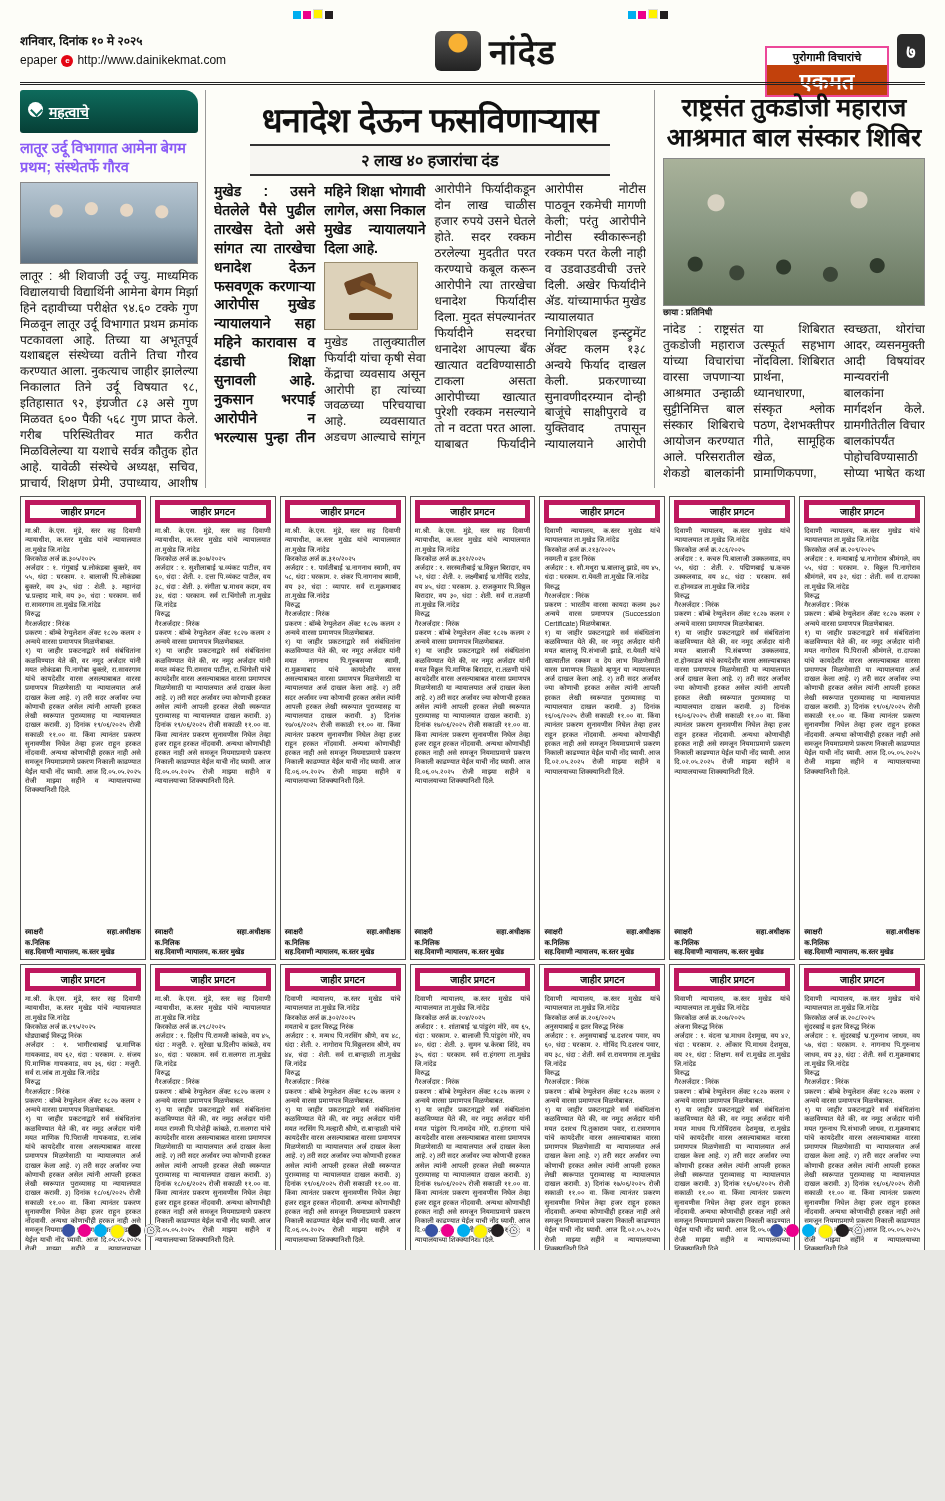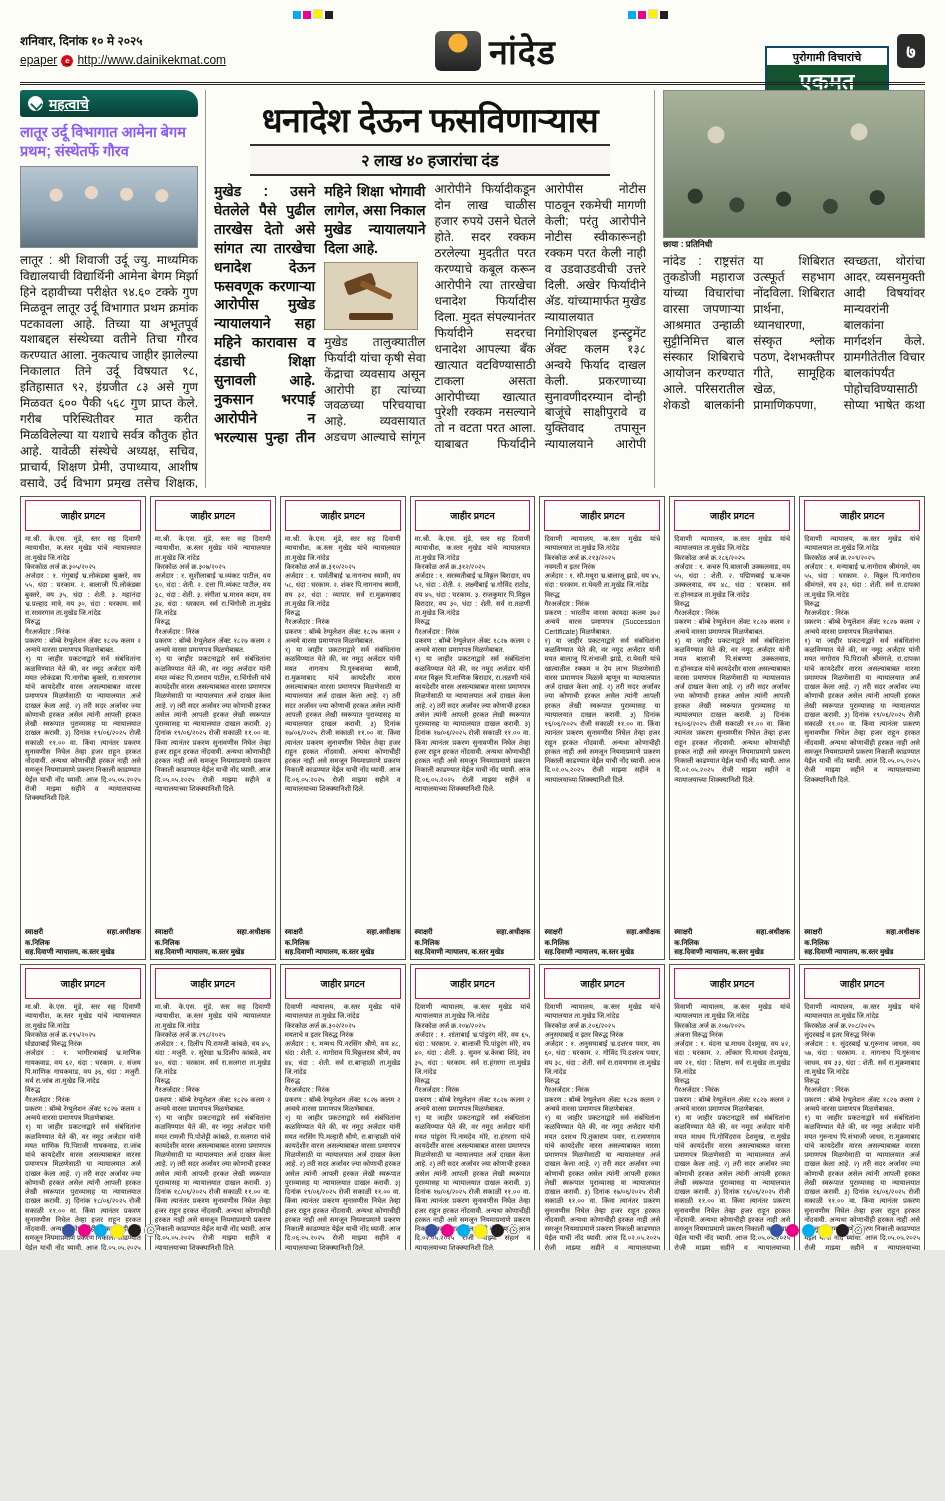--- a/index.html
+++ b/index.html
@@ -6,40 +6,40 @@
   .page{position:relative;width:945px;height:1250px;margin:0 auto;background:#fdfdf8;
         font-family:"Liberation Sans","DejaVu Sans",sans-serif;color:#111;overflow:hidden;}
   
   .regmarks-top{position:absolute;top:5px;left:0;right:0;height:10px;}
   .regsq{display:inline-block;width:8px;height:8px;margin-right:2px;}
   .reggroup{position:absolute;top:0;}
   
   .masthead{position:absolute;top:24px;left:20px;right:20px;height:54px;
             display:flex;justify-content:space-between;align-items:center;}
   .mh-left{font-size:12px;font-weight:bold;line-height:1.6;}
-  .epaper-row{display:flex;align-items:center;gap:4px;font-weight:normal;font-size:12px;text-decoration:underline;}
+  .epaper-row{display:flex;align-items:center;gap:4px;font-weight:normal;font-size:12px;}
   .edot{width:12px;height:12px;border-radius:50%;background:#e30613;display:inline-block;
         color:#fff;font-size:8px;font-weight:bold;text-align:center;line-height:12px;}
   .mh-center{display:flex;align-items:center;gap:8px;}
   .mh-logo{width:46px;height:40px;border-radius:6px;
            background:radial-gradient(circle at 50% 30%,#f8b133 0 9px,transparent 10px),
                       linear-gradient(180deg,#555 0%,#222 100%);}
   .mh-title{font-size:34px;font-weight:800;letter-spacing:1px;color:#151515;}
   .mh-right{display:flex;align-items:center;gap:8px;}
-  .brandbox{border:2px solid #0c4a6e;text-align:center;min-width:120px;margin-top:40px;}
+  .brandbox{border:2px solid #ec4899;text-align:center;min-width:120px;margin-top:40px;}
   .brand-tag{font-size:11px;font-weight:bold;color:#111;background:#fff;padding:1px 6px;}
-  .brand-name{font-size:22px;font-weight:800;color:#fff;background:#14532d;padding:0 10px;}
+  .brand-name{font-size:22px;font-weight:800;color:#fff;background:#c2410c;padding:0 10px;}
   .pageno{width:28px;height:34px;background:#2b2b2b;color:#fff;border-radius:5px;
           display:flex;align-items:center;justify-content:center;font-size:18px;font-weight:bold;}
   .toprule{position:absolute;top:82px;left:20px;right:20px;border-top:3px double #222;}
   
   .topzone{position:absolute;top:90px;left:20px;right:20px;height:398px;display:flex;}
   .imp{width:178px;border-right:1px solid #999;padding-right:7px;overflow:hidden;}
-  .imp-head{display:flex;align-items:center;gap:6px;color:#fff;font-weight:bold;font-size:14px;
-            padding:4px 8px;background:linear-gradient(180deg,#0e6b5c,#063f36);border-radius:3px 14px 3px 3px;text-decoration:underline;}
+  .imp-head{display:flex;gap:6px;color:#fff;font-weight:bold;font-size:14px;
+            padding:12px 8px;background:linear-gradient(180deg,#0e6b5c,#063f36);border-radius:3px 14px 3px 3px;text-decoration:underline;}
   .imp-icon{width:15px;height:15px;border-radius:50%;background:#fff;position:relative;flex:0 0 15px;}
   .imp-icon::after{content:"";position:absolute;left:4px;top:4px;width:7px;height:7px;
                    border-left:2px solid #0e6b5c;border-bottom:2px solid #0e6b5c;transform:rotate(-45deg);}
   .imp h3{margin:6px 0 5px 0;font-size:14.5px;line-height:1.3;color:#8b5cf6;}
   .photo{border:1px solid #888;}
   .imp-photo{height:80px;background:
       radial-gradient(circle at 20% 35%,#e7d7c4 0 6px,transparent 7px),
       radial-gradient(circle at 40% 32%,#e7d7c4 0 6px,transparent 7px),
       radial-gradient(circle at 60% 34%,#e7d7c4 0 6px,transparent 7px),
       radial-gradient(circle at 80% 36%,#e7d7c4 0 6px,transparent 7px),
@@ -67,22 +67,22 @@
       radial-gradient(circle at 20% 30%,#d8d2c2 0 8px,transparent 9px),
       radial-gradient(circle at 75% 28%,#d8d2c2 0 8px,transparent 9px),
       linear-gradient(180deg,#a9b29a 0%,#8c9a85 45%,#66755d 100%);}
   .caption{font-size:8.5px;font-weight:bold;margin:0 0 2px 0;}
   .cols3{column-count:3;column-gap:9px;height:172px;overflow:hidden;}
   
   .ads{position:absolute;top:496px;left:20px;right:20px;display:grid;
        grid-template-columns:repeat(7,1fr);grid-template-rows:464px 492px;gap:4px;}
   .ad{border:1px solid #555;padding:3px 4px;display:flex;flex-direction:column;
       background:#fffefb;overflow:hidden;}
-  .ad-title{border:1px solid #be185d;text-align:center;font-weight:bold;font-size:9.5px;
-            padding:8px 0;margin-bottom:3px;flex:0 0 auto;}
+  .ad-title{border:5px solid #be185d;text-align:center;font-weight:bold;font-size:9.5px;
+            padding:0 0;margin-bottom:3px;flex:0 0 auto;}
   .ad-body{flex:1 1 auto;font-size:6.9px;line-height:1.34;text-align:justify;
            white-space:pre-line;overflow:hidden;}
   .ad-sig{display:flex;justify-content:space-between;font-size:7px;font-weight:bold;margin-top:2px;}
   .ad-footer{font-size:7px;font-weight:bold;}
   
   .regmarks-bottom{position:absolute;bottom:10px;left:0;right:0;height:16px;}
   .dotgroup{position:absolute;top:0;display:flex;}
   .dot{width:13px;height:13px;border-radius:50%;margin-right:3px;}
 </style>
 </head>
@@ -146,20 +146,24 @@
             <rect x="20" y="14" width="30" height="14" rx="3" fill="#6b4423" transform="rotate(-20 35 21)"></rect>
             <rect x="34" y="24" width="34" height="6" rx="2" fill="#8a5a2b" transform="rotate(25 51 27)"></rect>
             <rect x="24" y="50" width="44" height="7" rx="2" fill="#5d3a1a"></rect>
           </svg>
         </div>
         <p class="small">मुखेड तालुक्यातील फिर्यादी यांचा कृषी सेवा केंद्राचा व्यवसाय असून आरोपी हा त्यांच्या जवळच्या परिचयाचा आहे. व्यवसायात अडचण आल्याचे सांगून आरोपीने फिर्यादीकडून दोन लाख चाळीस हजार रुपये उसने घेतले होते. सदर रक्कम ठरलेल्या मुदतीत परत करण्याचे कबूल करून आरोपीने त्या तारखेचा धनादेश फिर्यादीस दिला. मुदत संपल्यानंतर फिर्यादीने सदरचा धनादेश आपल्या बँक खात्यात वटविण्यासाठी टाकला असता आरोपीच्या खात्यात पुरेशी रक्कम नसल्याने तो न वटता परत आला. याबाबत फिर्यादीने आरोपीस नोटीस पाठवून रकमेची मागणी केली; परंतु आरोपीने नोटीस स्वीकारूनही रक्कम परत केली नाही व उडवाउडवीची उत्तरे दिली. अखेर फिर्यादीने ॲड. यांच्यामार्फत मुखेड न्यायालयात निगोशिएबल इन्स्ट्रुमेंट ॲक्ट कलम १३८ अन्वये फिर्याद दाखल केली. प्रकरणाच्या सुनावणीदरम्यान दोन्ही बाजूंचे साक्षीपुरावे व युक्तिवाद तपासून न्यायालयाने आरोपी दोषी असल्याचा निष्कर्ष काढला. न्यायालयाने आरोपीस सहा महिने साध्या कारावासाची शिक्षा सुनावली असून नुकसान भरपाई म्हणून दोन लाख चाळीस हजार रुपये फिर्यादीस देण्याचे आदेश दिले आहेत. नुकसान भरपाईची रक्कम विहित मुदतीत न भरल्यास आरोपीस आणखी तीन महिने कारावास भोगावा लागेल, असेही आदेशात स्पष्ट करण्यात आले आहे. या निकालामुळे धनादेश देऊन फसवणूक करणाऱ्यांना चाप बसेल, अशी प्रतिक्रिया व्यक्त होत आहे. फिर्यादीतर्फे ॲड. यांनी काम पाहिले.</p>
       </div>
     </article>
 
     <article class="rightart">
+      <h2>
+        <span>राष्ट्रसंत तुकडोजी महाराज</span><br>
+        <span>आश्रमात बाल संस्कार शिबिर</span>
+      </h2>
       <div class="photo camp-photo"></div>
       <div class="caption">छाया : प्रतिनिधी</div>
       <p class="small cols3">नांदेड : राष्ट्रसंत तुकडोजी महाराज यांच्या विचारांचा वारसा जपणाऱ्या आश्रमात उन्हाळी सुट्टीनिमित्त बाल संस्कार शिबिराचे आयोजन करण्यात आले. परिसरातील शेकडो बालकांनी या शिबिरात उत्स्फूर्त सहभाग नोंदविला. शिबिरात प्रार्थना, ध्यानधारणा, संस्कृत श्लोक पठण, देशभक्तीपर गीते, सामूहिक खेळ, प्रामाणिकपणा, स्वच्छता, थोरांचा आदर, व्यसनमुक्ती आदी विषयांवर मान्यवरांनी बालकांना मार्गदर्शन केले. ग्रामगीतेतील विचार बालकांपर्यंत पोहोचविण्यासाठी सोप्या भाषेत कथा व गाण्यांच्या माध्यमातून संस्कारांचे धडे देण्यात आले. बालवयातच चांगले संस्कार रुजले तर पुढील पिढी सुसंस्कारित व राष्ट्रप्रेमी घडेल, असे प्रतिपादन यावेळी करण्यात आले. समारोपप्रसंगी सहभागी बालकांना प्रमाणपत्र व भेटवस्तू देऊन गौरविण्यात आले. शिबिराच्या यशस्वीतेसाठी आश्रमातील सेवेकरी, पालक व ग्रामस्थांनी परिश्रम घेतले. शिबिरामुळे बालकांमध्ये नवचैतन्य निर्माण झाल्याचे चित्र दिसून आले असून दरवर्षी असे शिबिर व्हावे अशी अपेक्षा पालकांनी व्यक्त केली.</p>
     </article>
 
   </section>
 
   <section class="ads">
   <div class="ad">
     <div class="ad-title">जाहीर प्रगटन</div>

